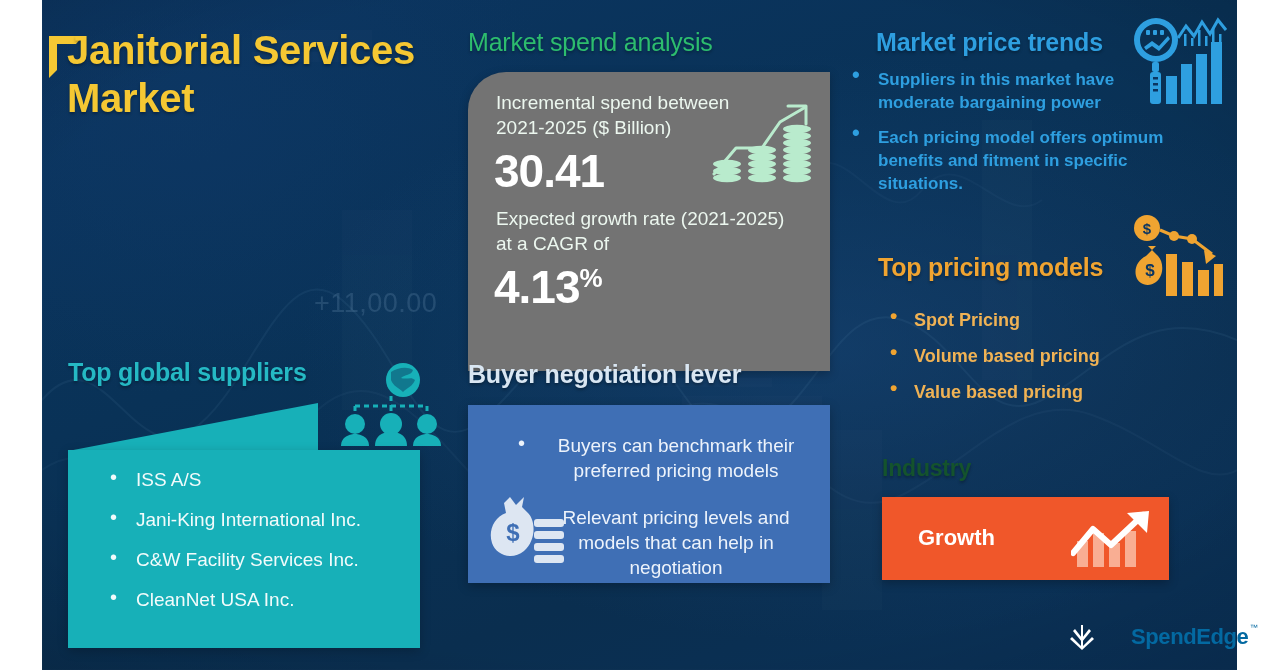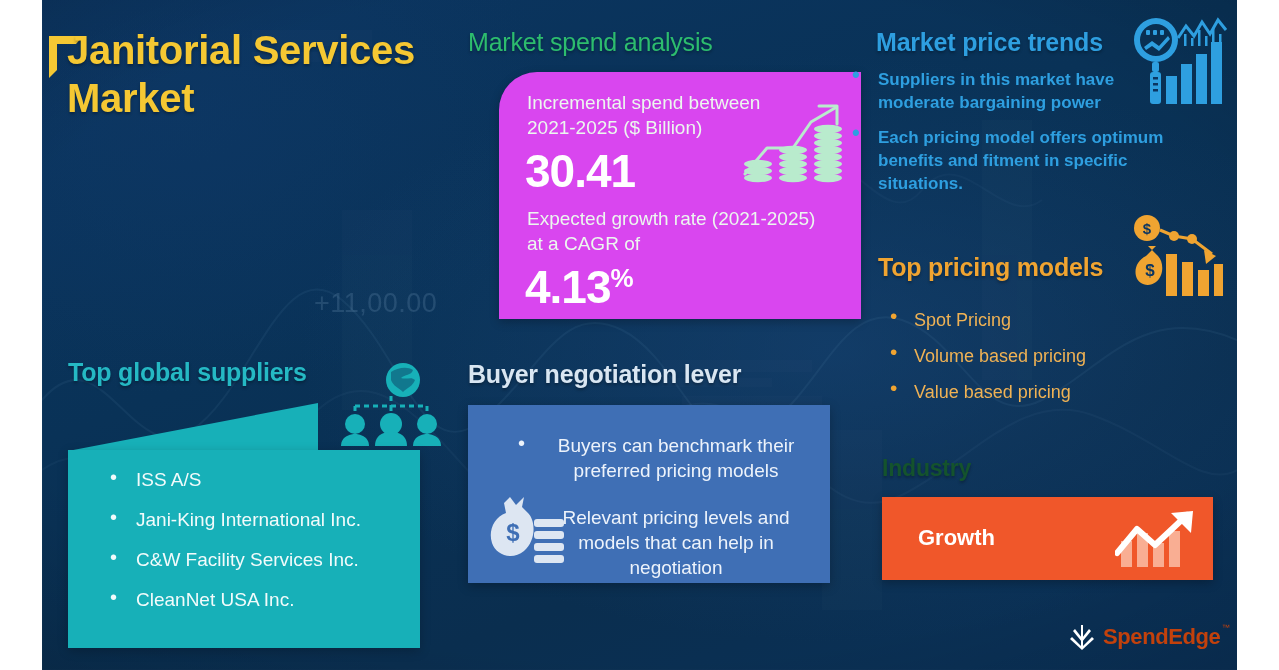--- a/index.html
+++ b/index.html
@@ -54,24 +54,23 @@
   
   .h-green{ position:absolute; left:468px; top:28px; color:#2dbd6e; font-size:25px; font-weight:normal; letter-spacing:-.2px; text-shadow:0 2px 3px rgba(0,0,0,.3);}
   .h-blue { position:absolute; left:876px; top:28px; color:#2e9fe0; font-size:25px; font-weight:bold; letter-spacing:-.2px; text-shadow:0 2px 3px rgba(0,0,0,.3);}
   .h-orange{position:absolute; left:878px; top:253px; color:#f0a431; font-size:25px; font-weight:bold; letter-spacing:-.2px; text-shadow:0 2px 3px rgba(0,0,0,.3);}
   .h-teal { position:absolute; left:68px;  top:358px; color:#25b9c4; font-size:25px; font-weight:bold; letter-spacing:-.2px; text-shadow:0 2px 3px rgba(0,0,0,.3);}
   .h-white{ position:absolute; left:468px; top:360px; color:#d9e6f2; font-size:25px; font-weight:bold; letter-spacing:-.2px; text-shadow:0 2px 3px rgba(0,0,0,.3);}
   .h-ind  { position:absolute; left:882px; top:455px; color:#14532d; font-size:23px; font-weight:bold; letter-spacing:-.2px; text-shadow:0 2px 3px rgba(0,0,0,.3);}
 
   
   .green-card{
-    position:absolute; left:468px; top:72px; width:362px; height:247px;
-    background:#d946ef; border-top-left-radius:38px;
+    position:absolute; left:468px; top:72px; width:362px; height:299px;
+    background:#737373; border-top-left-radius:38px;
     box-shadow:0 3px 10px rgba(0,0,0,.25);
-    margin-left:31px;
   }
   .gc-label{ position:absolute; left:28px; top:18px; width:270px; color:#ecf7ef; font-size:19px; line-height:25px; }
   .gc-big  { position:absolute; left:26px; top:72px; color:#ffffff; font-size:46px; font-weight:bold; letter-spacing:-1px; }
   .gc-label2{ position:absolute; left:28px; top:134px; width:290px; color:#ecf7ef; font-size:19px; line-height:25px; }
   .gc-big2 { position:absolute; left:26px; top:188px; color:#ffffff; font-size:46px; font-weight:bold; letter-spacing:-1px; }
   .gc-big2 sup{ font-size:26px; font-weight:bold; vertical-align:super; }
   .gc-icon{ position:absolute; right:16px; top:26px; width:104px; height:88px; }
 
   
   .blue-card{
@@ -94,36 +93,36 @@
   .tc-list li:before{ content:"•"; position:absolute; left:16px; top:-3px; font-size:20px; color:#f2fbfb; }
   .globe-icon{ position:absolute; left:341px; top:362px; width:100px; height:84px; }
 
   
   .mpt-list{ position:absolute; left:844px; top:68px; width:330px; }
   .mpt-list li{ list-style:none; position:relative; padding-left:34px; color:#2e9fe0; font-size:17px; line-height:23px; font-weight:bold; margin-bottom:12px; }
   .mpt-list li:before{ content:"•"; position:absolute; left:8px; top:-5px; font-size:22px; color:#2e9fe0; }
   .mpt-icon{ position:absolute; left:1128px; top:16px; width:100px; height:92px; }
 
   .tpm-list{ position:absolute; left:880px; top:308px; width:300px; }
-  .tpm-list li{ list-style:none; position:relative; padding-left:34px; color:#f0b254; font-size:18px; line-height:24px; font-weight:normal; margin-bottom:12px; }
+  .tpm-list li{ list-style:none; position:relative; padding-left:34px; color:#f0b254; font-size:18px; line-height:24px; font-weight:bold; margin-bottom:12px; }
   .tpm-list li:before{ content:"•"; position:absolute; left:10px; top:-4px; font-size:21px; color:#f0a431; }
   .tpm-icon{ position:absolute; left:1130px; top:214px; width:94px; height:84px; }
 
   
   .ind-bar{
-    position:absolute; left:882px; top:497px; width:331px; height:83px;
+    position:absolute; left:882px; top:497px; width:287px; height:83px;
     background:#f0572a; box-shadow:0 3px 9px rgba(0,0,0,.25);
   }
   .ind-text{ position:absolute; left:36px; top:28px; color:#ffffff; font-size:22px; font-weight:bold; }
   .ind-icon{ position:absolute; right:14px; top:12px; width:84px; height:60px; }
 
   
   .logo{ position:absolute; left:1068px; top:620px; width:160px; height:34px; display:flex; align-items:center; gap:7px; }
   .logo-mark{ width:28px; height:28px; flex:0 0 28px; }
-  .logo-text{ position:relative; color:#c2410c; font-size:22px; font-weight:bold; letter-spacing:-.4px; white-space:nowrap; }
+  .logo-text{ position:relative; color:#0369a1; font-size:22px; font-weight:bold; letter-spacing:-.4px; white-space:nowrap;margin-left:28px; }
   .logo-tm{ position:absolute; right:-9px; top:-1px; font-size:8px; font-weight:normal; }
 </style>
 </head>
 <body>
 
 <div id="stage">
   <div class="canvas">
     <div class="tex-bands"></div>
     <div class="tex-blocks">
       <i style="left:210px;top:30px;width:120px;height:16px"></i>

